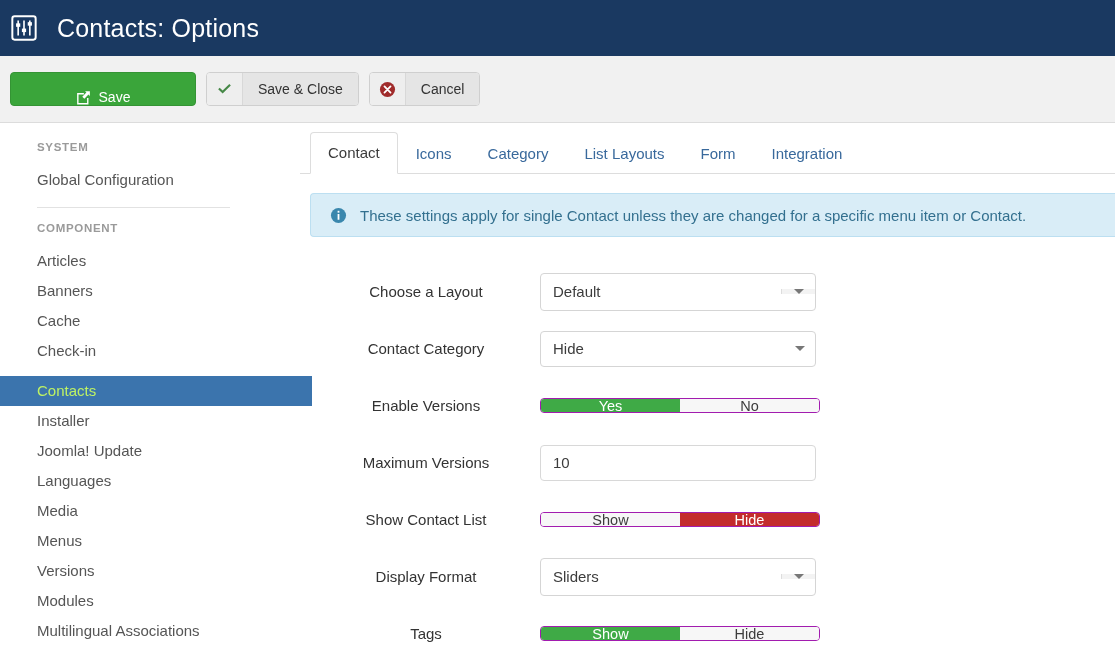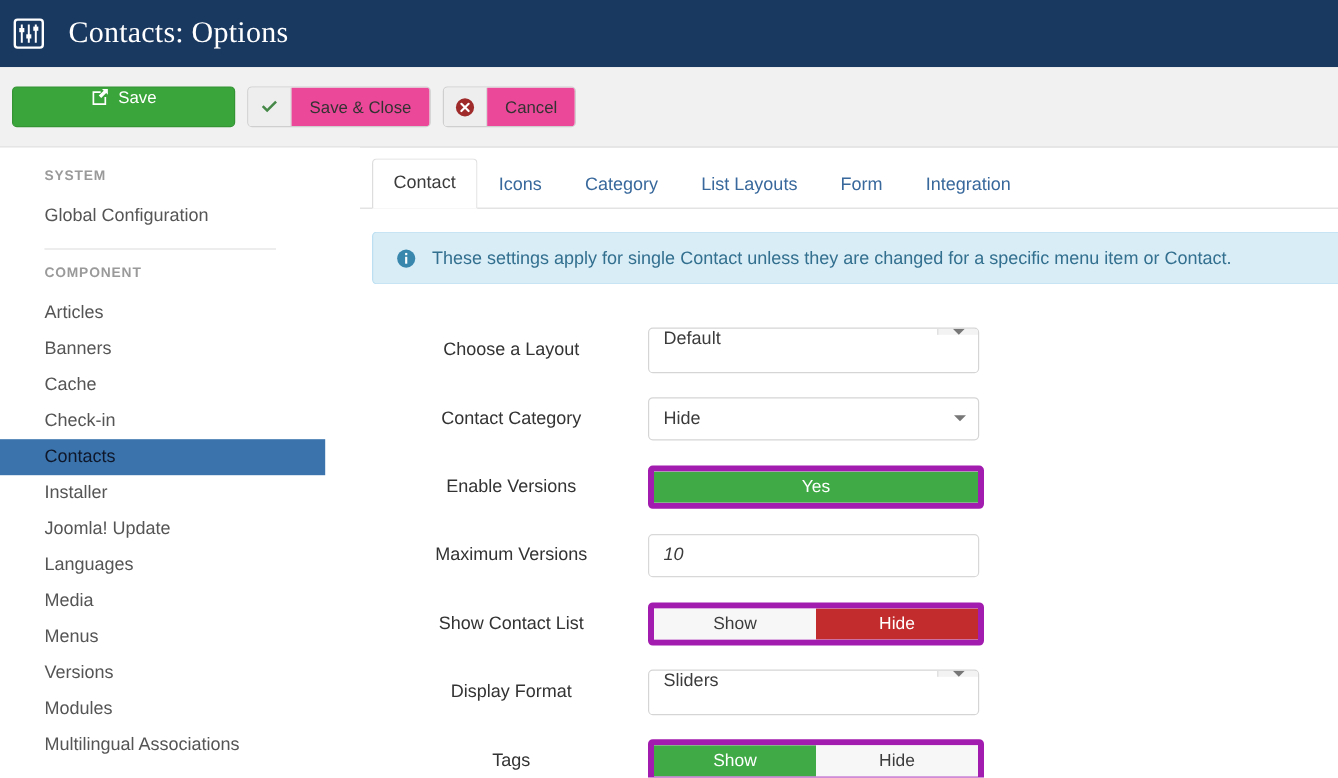--- a/index.html
+++ b/index.html
@@ -23,21 +23,20 @@
     width: 28px; height: 28px;
     flex: 0 0 28px;
     display: block;
     margin-right: 19px;
   }
   .header-title {
     color: #ffffff;
     font-size: 25px;
     font-weight: 400;
     letter-spacing: 0.2px;
-    font-family: Liberation Serif, serif;
   }
 
   
   .toolbar {
     height: 67px;
     background: #f1f1f1;
     border-bottom: 1px solid #dcdcdc;
     display: flex;
     align-items: center;
     padding-left: 10px;
@@ -45,21 +44,21 @@
   }
   .btn-save {
     height: 34px;
     min-width: 186px;
     background: #3aa53a;
     border: 1px solid #349434;
     border-radius: 4px;
     color: #ffffff;
     font-size: 14px;
     display: flex;
-    align-items: flex-start;
+    align-items: flex-end;
     justify-content: center;
     gap: 8px;
     cursor: pointer;
   }
   .btn-split {
     height: 34px;
     background: #f7f7f7;
     border: 1px solid #cfcfcf;
     border-radius: 4px;
     display: flex;
@@ -74,21 +73,21 @@
     display: flex;
     align-items: center;
     justify-content: center;
   }
   .btn-split .lbl-cell {
     display: flex;
     align-items: center;
     padding: 0 15px;
     font-size: 14px;
     color: #333333;
-    background: #ec4899;
+    background: #e5e5e5;
   }
 
   
   .body-wrap { display: flex; height: 525px; }
 
   
   .sidebar {
     width: 300px;
     flex: 0 0 300px;
     padding-top: 18px;
@@ -104,22 +103,23 @@
   }
   .side-item {
     font-size: 15px;
     color: #555555;
     line-height: 30px;
     padding-left: 37px;
     cursor: pointer;
   }
   .side-item.active {
     background: #3b74ad;
-    color: #0f172a;
-    width: 271px;
+    color: #bef264;
+    width: 312px;
+    margin-top: 10px;
   }
   .side-divider {
     height: 1px;
     background: #e2e2e2;
     margin: 12px 0 14px 37px;
     width: 193px;
   }
 
   
   .main { flex: 1; padding-top: 9px; position: relative; }
@@ -198,21 +198,21 @@
     cursor: pointer;
     justify-content: space-between;
   }
 
   .select-split {
     width: 276px;
     height: 38px;
     border: 1px solid #d5d5d5;
     border-radius: 4px;
     display: flex;
-    align-items: flex-start;
+    align-items: center;
     cursor: pointer;
     overflow: hidden;
     background: #ffffff;
   }
   .select-split .val {
     flex: 1;
     display: flex;
     align-items: center;
     padding-left: 12px;
     font-size: 15px;
@@ -231,30 +231,29 @@
     width: 276px;
     height: 36px;
     border: 1px solid #d8d8d8;
     border-radius: 4px;
     background: #ffffff;
     font-size: 15px;
     color: #3c3c3c;
     padding: 0 12px;
     font-family: "Liberation Sans", sans-serif;
     outline: none;
-    font-style: italic;
   }
 
   .toggle {
     display: flex;
     width: 280px;
-    height: 36px;
+    height: 15px;
     border-radius: 4px;
     overflow: hidden;
-    border: 5px solid #a21caf;
+    border: 1px solid #a21caf;
     cursor: pointer;
   }
   .toggle .opt {
     flex: 1;
     display: flex;
     align-items: center;
     justify-content: center;
     font-size: 14.5px;
     background: #f7f7f7;
     color: #3c3c3c;
@@ -376,20 +375,21 @@
           <div class="row-label">Contact Category</div>
           <div class="select-plain">
             <span>Hide</span>
             <div class="caret"></div>
           </div>
         </div>
         <div class="row">
           <div class="row-label">Enable Versions</div>
           <div class="toggle">
             <div class="opt on-green">Yes</div>
+            <div class="opt">No</div>
           </div>
         </div>
         <div class="row">
           <div class="row-label">Maximum Versions</div>
           <input type="text" class="text-input" value="10" style="">
         </div>
         <div class="row">
           <div class="row-label">Show Contact List</div>
           <div class="toggle">
             <div class="opt">Show</div>

